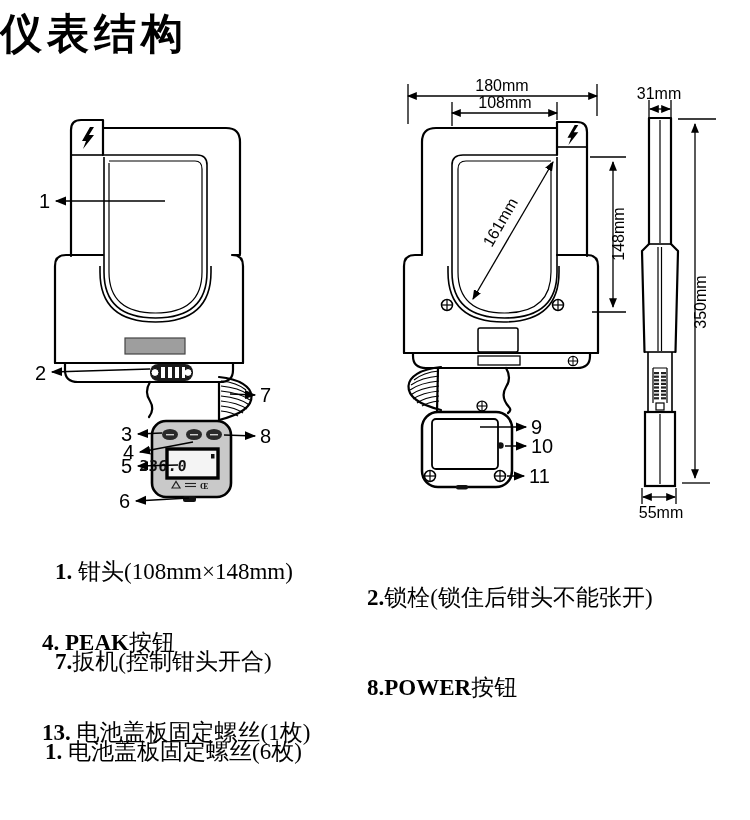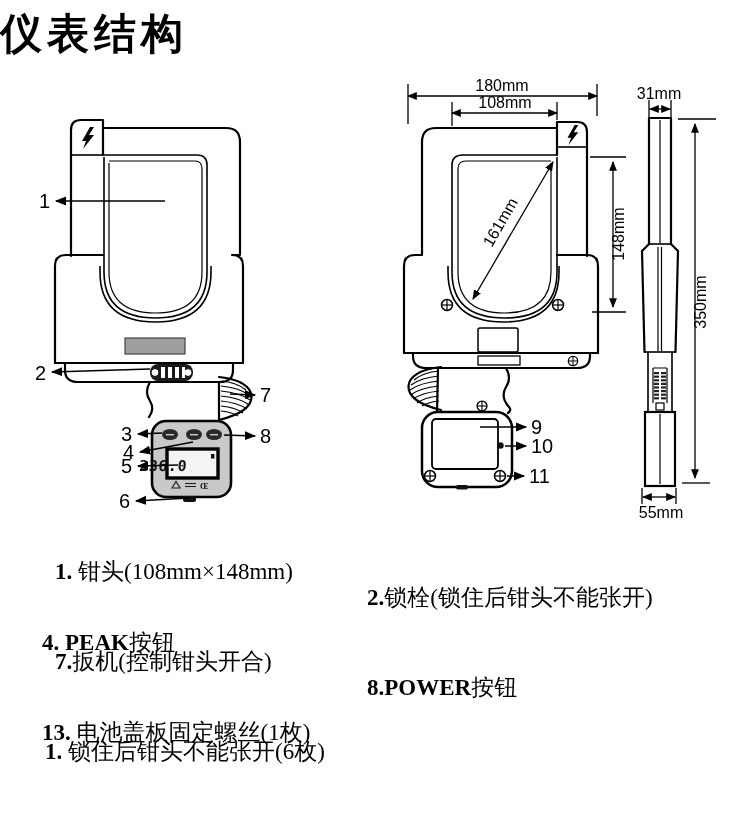--- a/index.html
+++ b/index.html
@@ -269,17 +269,17 @@
       <div class="lcell-r"><span class="lnum">4. </span><span class="lbold">PEAK</span><span>按钮</span></div>
     </div>
     <div class="lrow">
       <div class="lcell-l"><span class="lnum">7.</span><span class="lbold"></span><span>扳机(控制钳头开合)</span></div>
       <div class="lcell-r"><span class="lnum">8.</span><span class="lbold">POWER</span><span>按钮</span></div>
     </div>
     <div class="lrow">
       <div class="lcell-r"><span class="lnum">13. </span><span class="lbold"></span><span>电池盖板固定螺丝(1枚)</span></div>
     </div>
     <div class="lrow">
-      <div class="lcell-full"><span class="lnum">1. </span><span class="lbold"></span><span>锁住后钳头不能张开(6枚)</span></div>
+      <div class="lcell-full"><span class="lnum">1. </span><span class="lbold"></span><span>电池盖板固定螺丝(6枚)</span></div>
     </div>
   </div>
 
 </div>
 
 </body></html>

